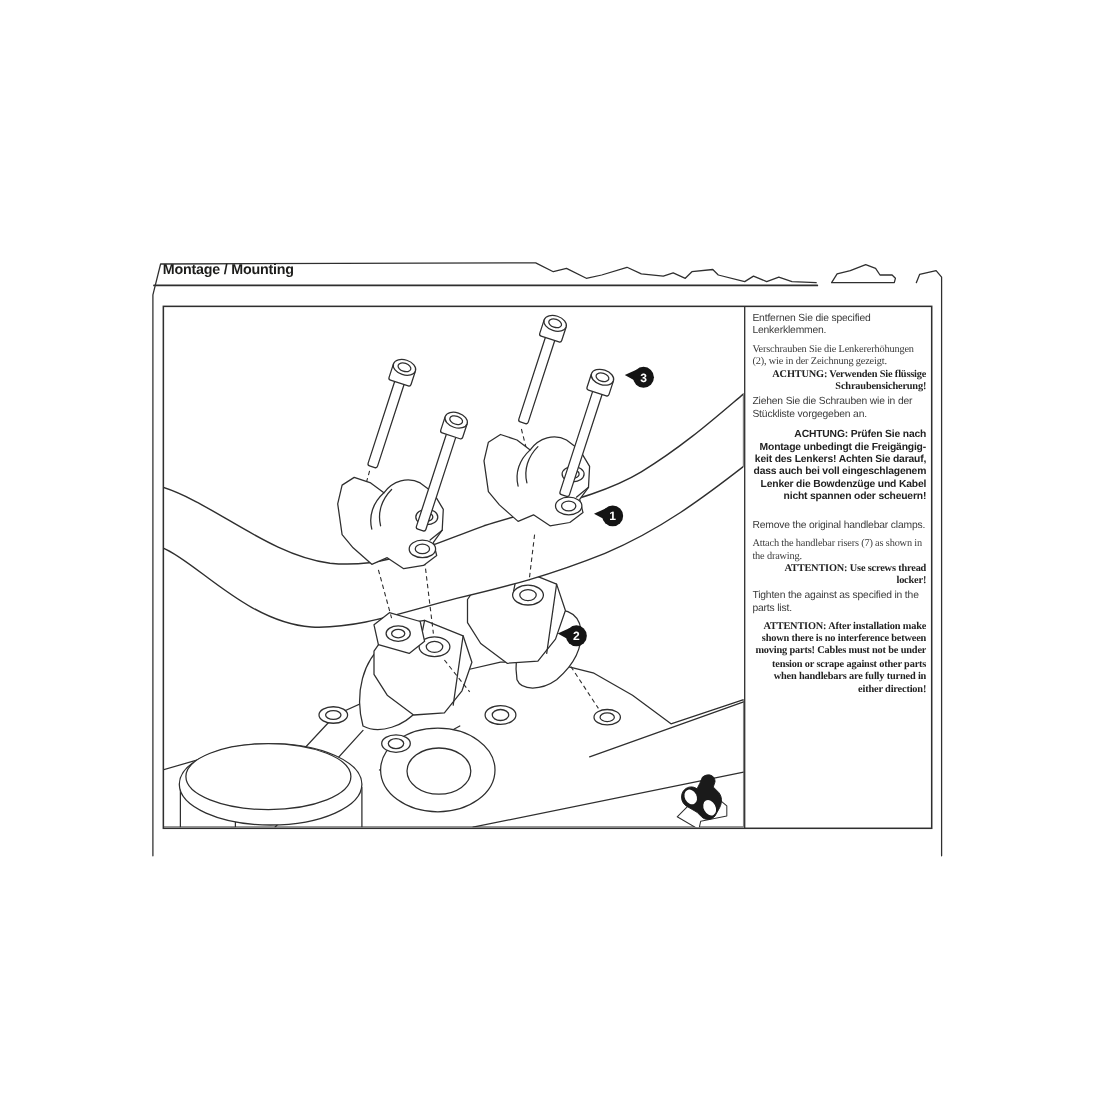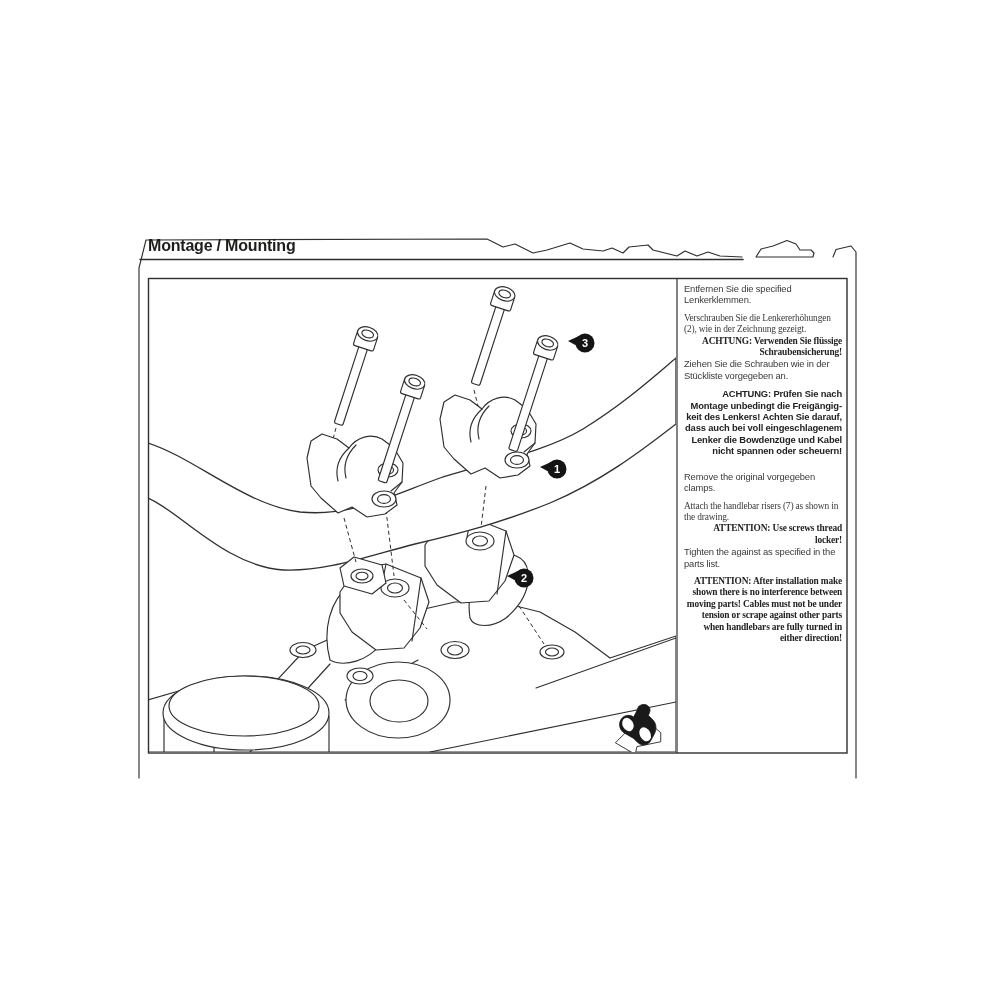--- a/index.html
+++ b/index.html
@@ -1,19 +1,19 @@
 <!DOCTYPE html>
 <html><head>
 <meta charset="utf-8">
 <style>
   html,body{margin:0;padding:0;background:#ffffff;}
   .canvas{position:relative;width:1000px;height:1000px;background:#fff;overflow:hidden;
           font-family:"Liberation Sans",sans-serif;}
   svg.art{position:absolute;left:0;top:0;}
-  .page-title{position:absolute;left:148px;top:237px;font-size:16px;font-weight:bold;
+  .page-title{position:absolute;left:148px;top:237px;font-size:13px;font-weight:bold;
               color:#1d1d1b;letter-spacing:-0.2px;white-space:nowrap;}
   .panel{position:absolute;left:684px;top:283px;width:158px;height:468px;overflow:hidden;
          font-size:9.4px;line-height:11.4px;letter-spacing:-0.15px;color:#3a3a3a;}
   .para{margin:0;}
   .para.bold{font-weight:bold;color:#222222;text-align:right;}
   .gap-none{margin-bottom:0;font-family:Liberation Serif, serif;}
   .gap-normal{margin-bottom:7px;}
   .gap-large{margin-bottom:14px;}
   .ln{stroke:#2f2f2f;fill:none;stroke-width:1.15;stroke-linejoin:round;stroke-linecap:round;}
   .lnw{stroke:#2f2f2f;fill:#ffffff;stroke-width:1.15;stroke-linejoin:round;stroke-linecap:round;}
@@ -190,20 +190,20 @@
   </svg>
 
   <div class="page-title">Montage / Mounting</div>
 
   <div class="panel">
       <p class="para gap-normal" lang="de">Entfernen Sie die specified Lenkerklemmen.</p>
       <p class="para gap-none" lang="de">Verschrauben Sie die Lenkererhö­hungen (2), wie in der Zeichnung gezeigt.</p>
       <p class="para bold gap-none" lang="de">ACHTUNG: Verwenden Sie flüssige Schraubensicherung!</p>
       <p class="para gap-normal" lang="de">Ziehen Sie die Schrauben wie in der Stückliste vorgegeben an.</p>
       <p class="para bold gap-large" lang="de">ACHTUNG: Prüfen Sie nach Montage unbedingt die Freigängig­keit des Lenkers! Achten Sie darauf, dass auch bei voll eingeschlagenem Lenker die Bowdenzüge und Kabel nicht spannen oder scheuern!</p>
-      <p class="para gap-normal" lang="en">Remove the original vorgegeben clamps.</p>
+      <p class="para gap-normal" lang="en">Remove the original handlebar clamps.</p>
       <p class="para gap-none" lang="en">Attach the handlebar risers (7) as shown in the drawing.</p>
       <p class="para bold gap-none" lang="en">ATTENTION: Use screws thread locker!</p>
       <p class="para gap-normal" lang="en">Tighten the against as specified in the parts list.</p>
       <p class="para bold gap-none" lang="en">ATTENTION: After installation make shown there is no interference between moving parts! Cables must not be under tension or scrape against other parts when handlebars are fully turned in either direction!</p>
     </div>
 
 </div>
 
 </body></html>

